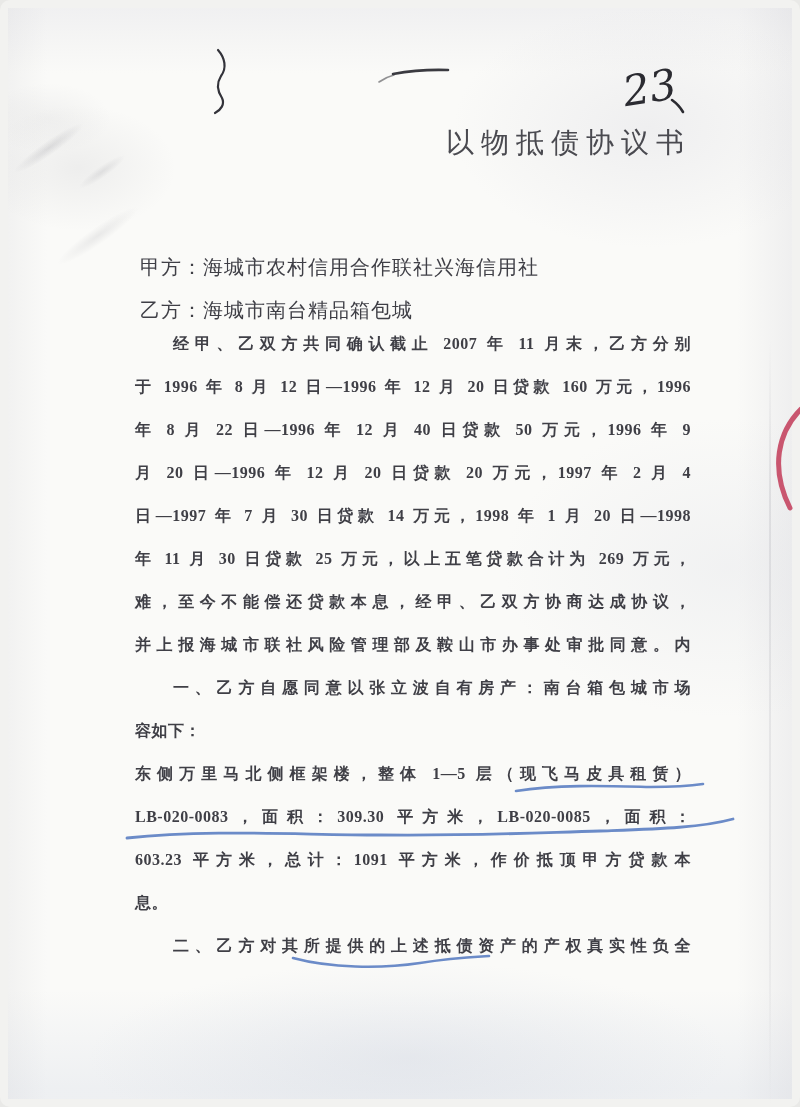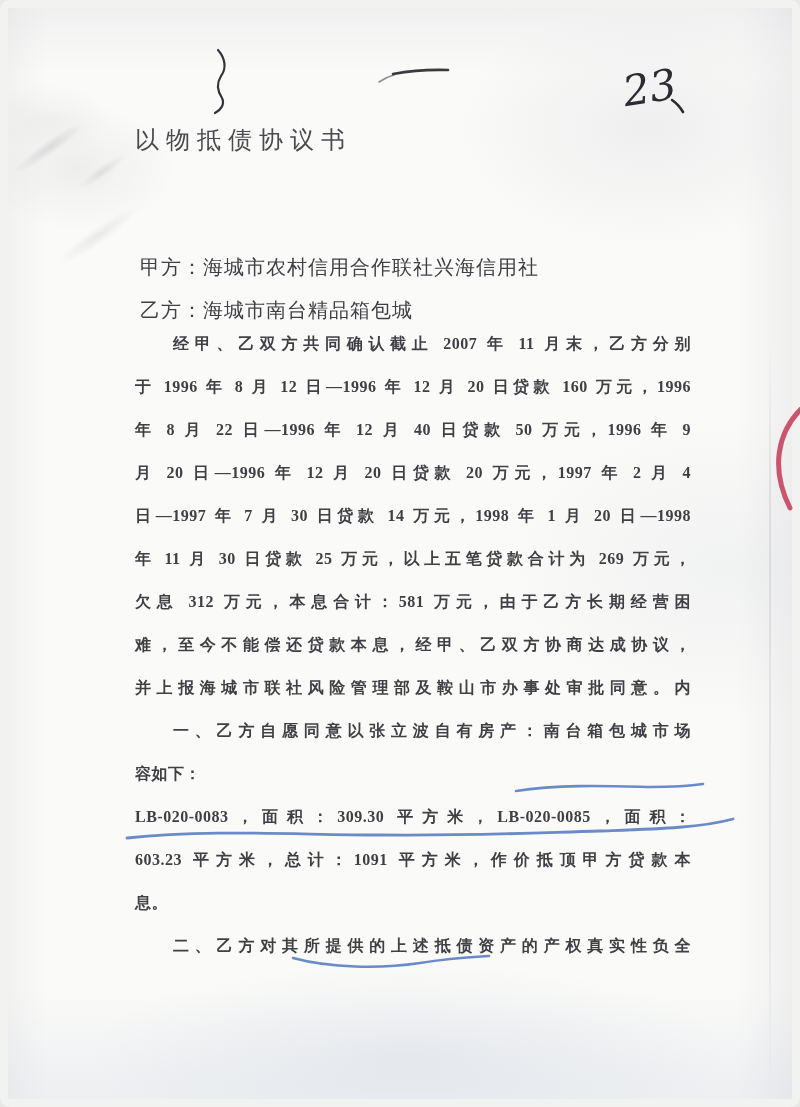--- a/index.html
+++ b/index.html
@@ -27,21 +27,21 @@
   .smudge{
     position:absolute;left:14px;top:78px;width:190px;height:190px;
     background:
       radial-gradient(ellipse 60px 10px at 60px 40px, rgba(110,110,120,0.18), transparent 70%),
       radial-gradient(ellipse 40px 8px at 90px 90px, rgba(110,110,120,0.14), transparent 70%),
       radial-gradient(ellipse 70px 12px at 50px 140px, rgba(110,110,120,0.12), transparent 70%);
     transform:rotate(-35deg);
   }
   .doc-title{
     position:absolute;left:135px;top:124px;width:556px;
-    text-align:left;font-size:24px;letter-spacing:7px;color:#4a4a50;
+    text-align:right;font-size:28px;letter-spacing:7px;color:#4a4a50;
     white-space:nowrap;
   }
   .parties{
     position:absolute;left:140px;top:246px;width:600px;
     font-size:20px;line-height:43px;color:#3f3f46;letter-spacing:1px;
   }
   .flow{
     position:absolute;left:135px;top:322px;width:556px;
     font-size:16px;line-height:43px;color:#3f3f46;letter-spacing:0.5px;font-weight:bold;
   }
@@ -66,26 +66,26 @@
     <div class="party-line">乙方：海城市南台精品箱包城</div>
   </div>
 
   <div class="flow">
     <div class="line indent">经甲、乙双方共同确认截止 2007 年 11 月末，乙方分别</div>
     <div class="line">于 1996 年 8 月 12 日—1996 年 12 月 20 日贷款 160 万元，1996</div>
     <div class="line">年 8 月 22 日—1996 年 12 月 40 日贷款 50 万元，1996 年 9</div>
     <div class="line">月 20 日—1996 年 12 月 20 日贷款 20 万元，1997 年 2 月 4</div>
     <div class="line">日—1997 年 7 月 30 日贷款 14 万元，1998 年 1 月 20 日—1998</div>
     <div class="line">年 11 月 30 日贷款 25 万元，以上五笔贷款合计为 269 万元，</div>
-    <div class="line">欠息 312 万元，本息合计：581 万元，由于乙方长期经营困</div>
     <div class="line">难，至今不能偿还贷款本息，经甲、乙双方协商达成协议，</div>
     <div class="line">并上报海城市联社风险管理部及鞍山市办事处审批同意。内</div>
     <div class="line indent"><span>一、乙方自愿同意以张立波自有房产：</span><span>南台箱包城市场</span></div>
 
     <div class="line short">容如下：</div>
+    <div class="line">东侧万里马北侧框架楼，整体 1—5 层（现飞马皮具租赁）</div>
     <div class="line">LB-020-0083，面积：309.30 平方米，LB-020-0085，面积：</div>
     <div class="line"><span>603.23 平方米，</span><span>总计：1091 平方米，</span><span>作价抵顶甲方贷款本</span></div>
     <div class="line short">息。</div>
 
     <div class="line indent">二、乙方对其所提供的上述抵债资产的产权真实性负全</div>
   </div>
 
   <svg class="overlay" width="800" height="1107" viewBox="0 0 800 1107">
 
     <path d="M 218,50 C 225,58 227,68 221,76 C 216,84 218,92 222,98 C 225,104 221,110 215,113" fill="none" stroke="#33333a" stroke-width="2.2" stroke-linecap="round"></path>

